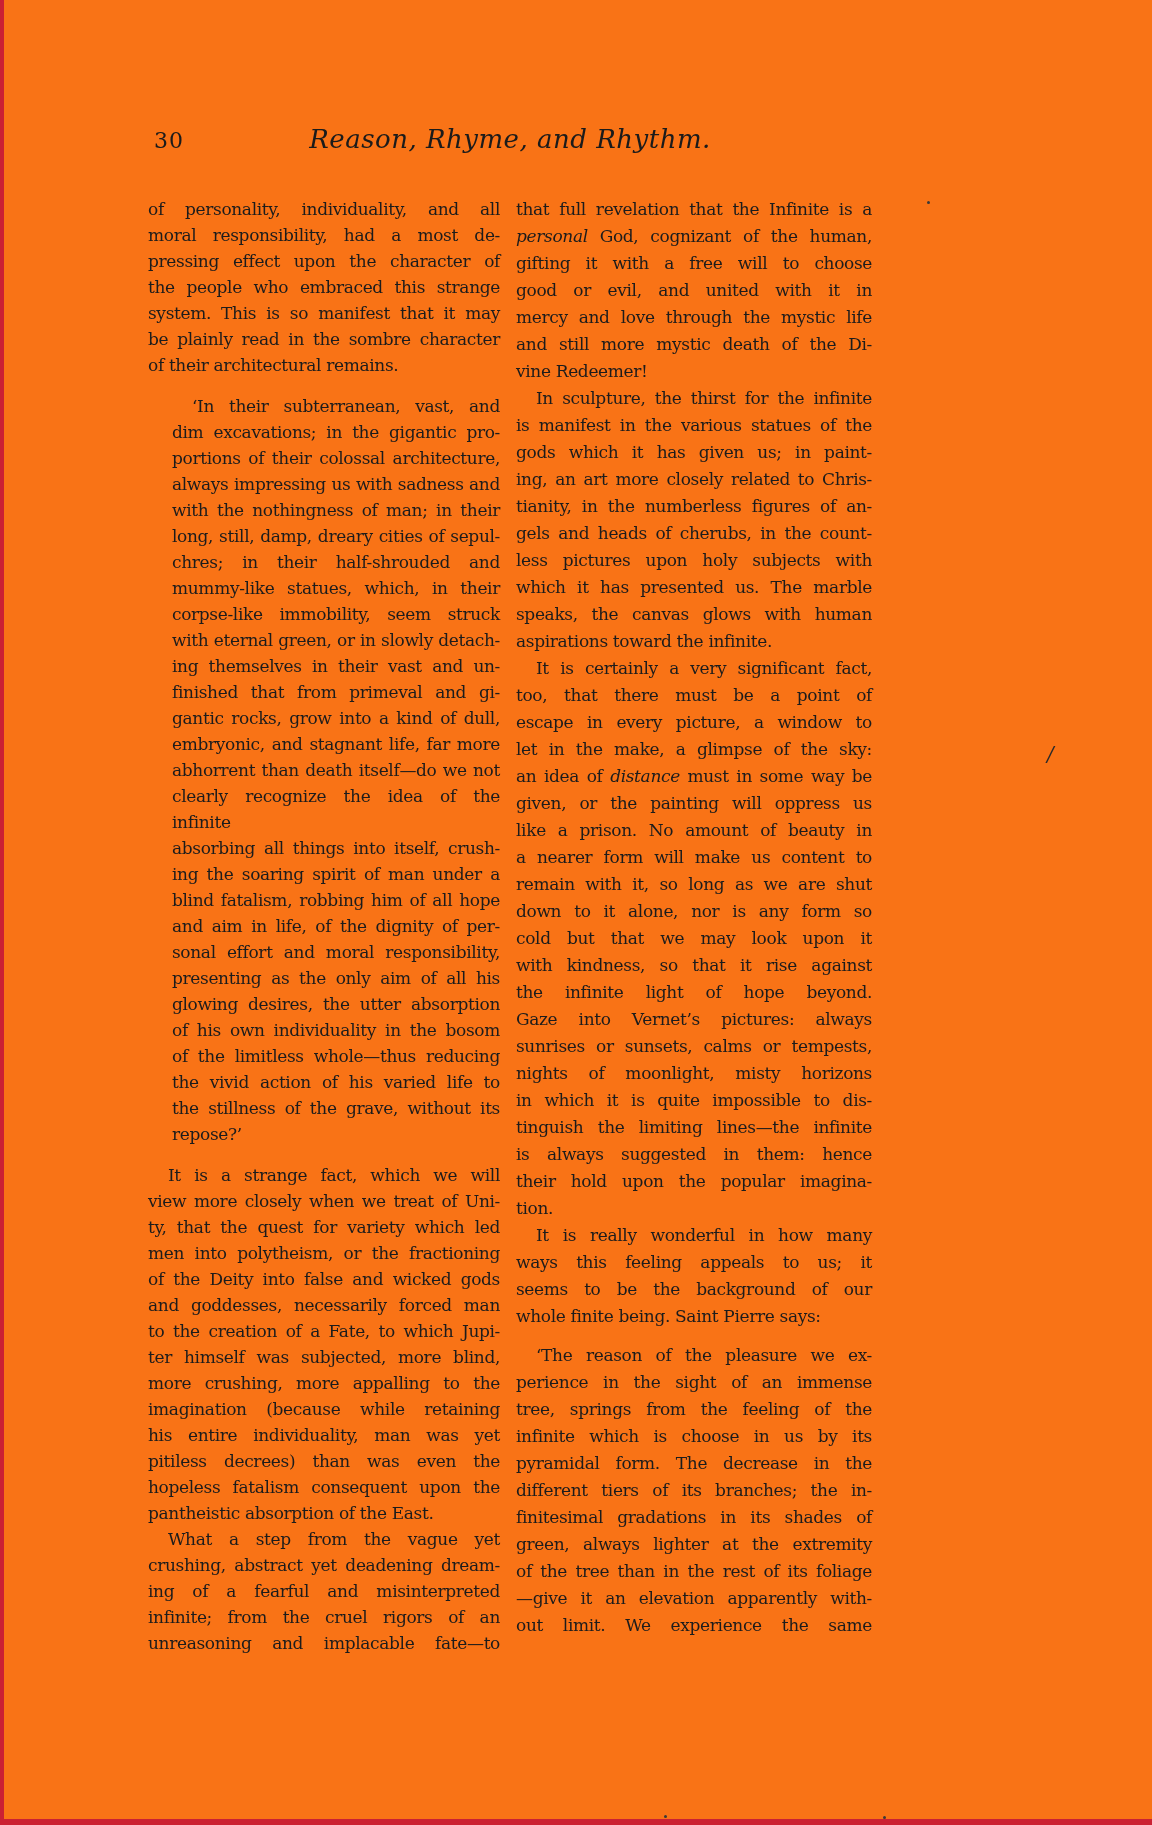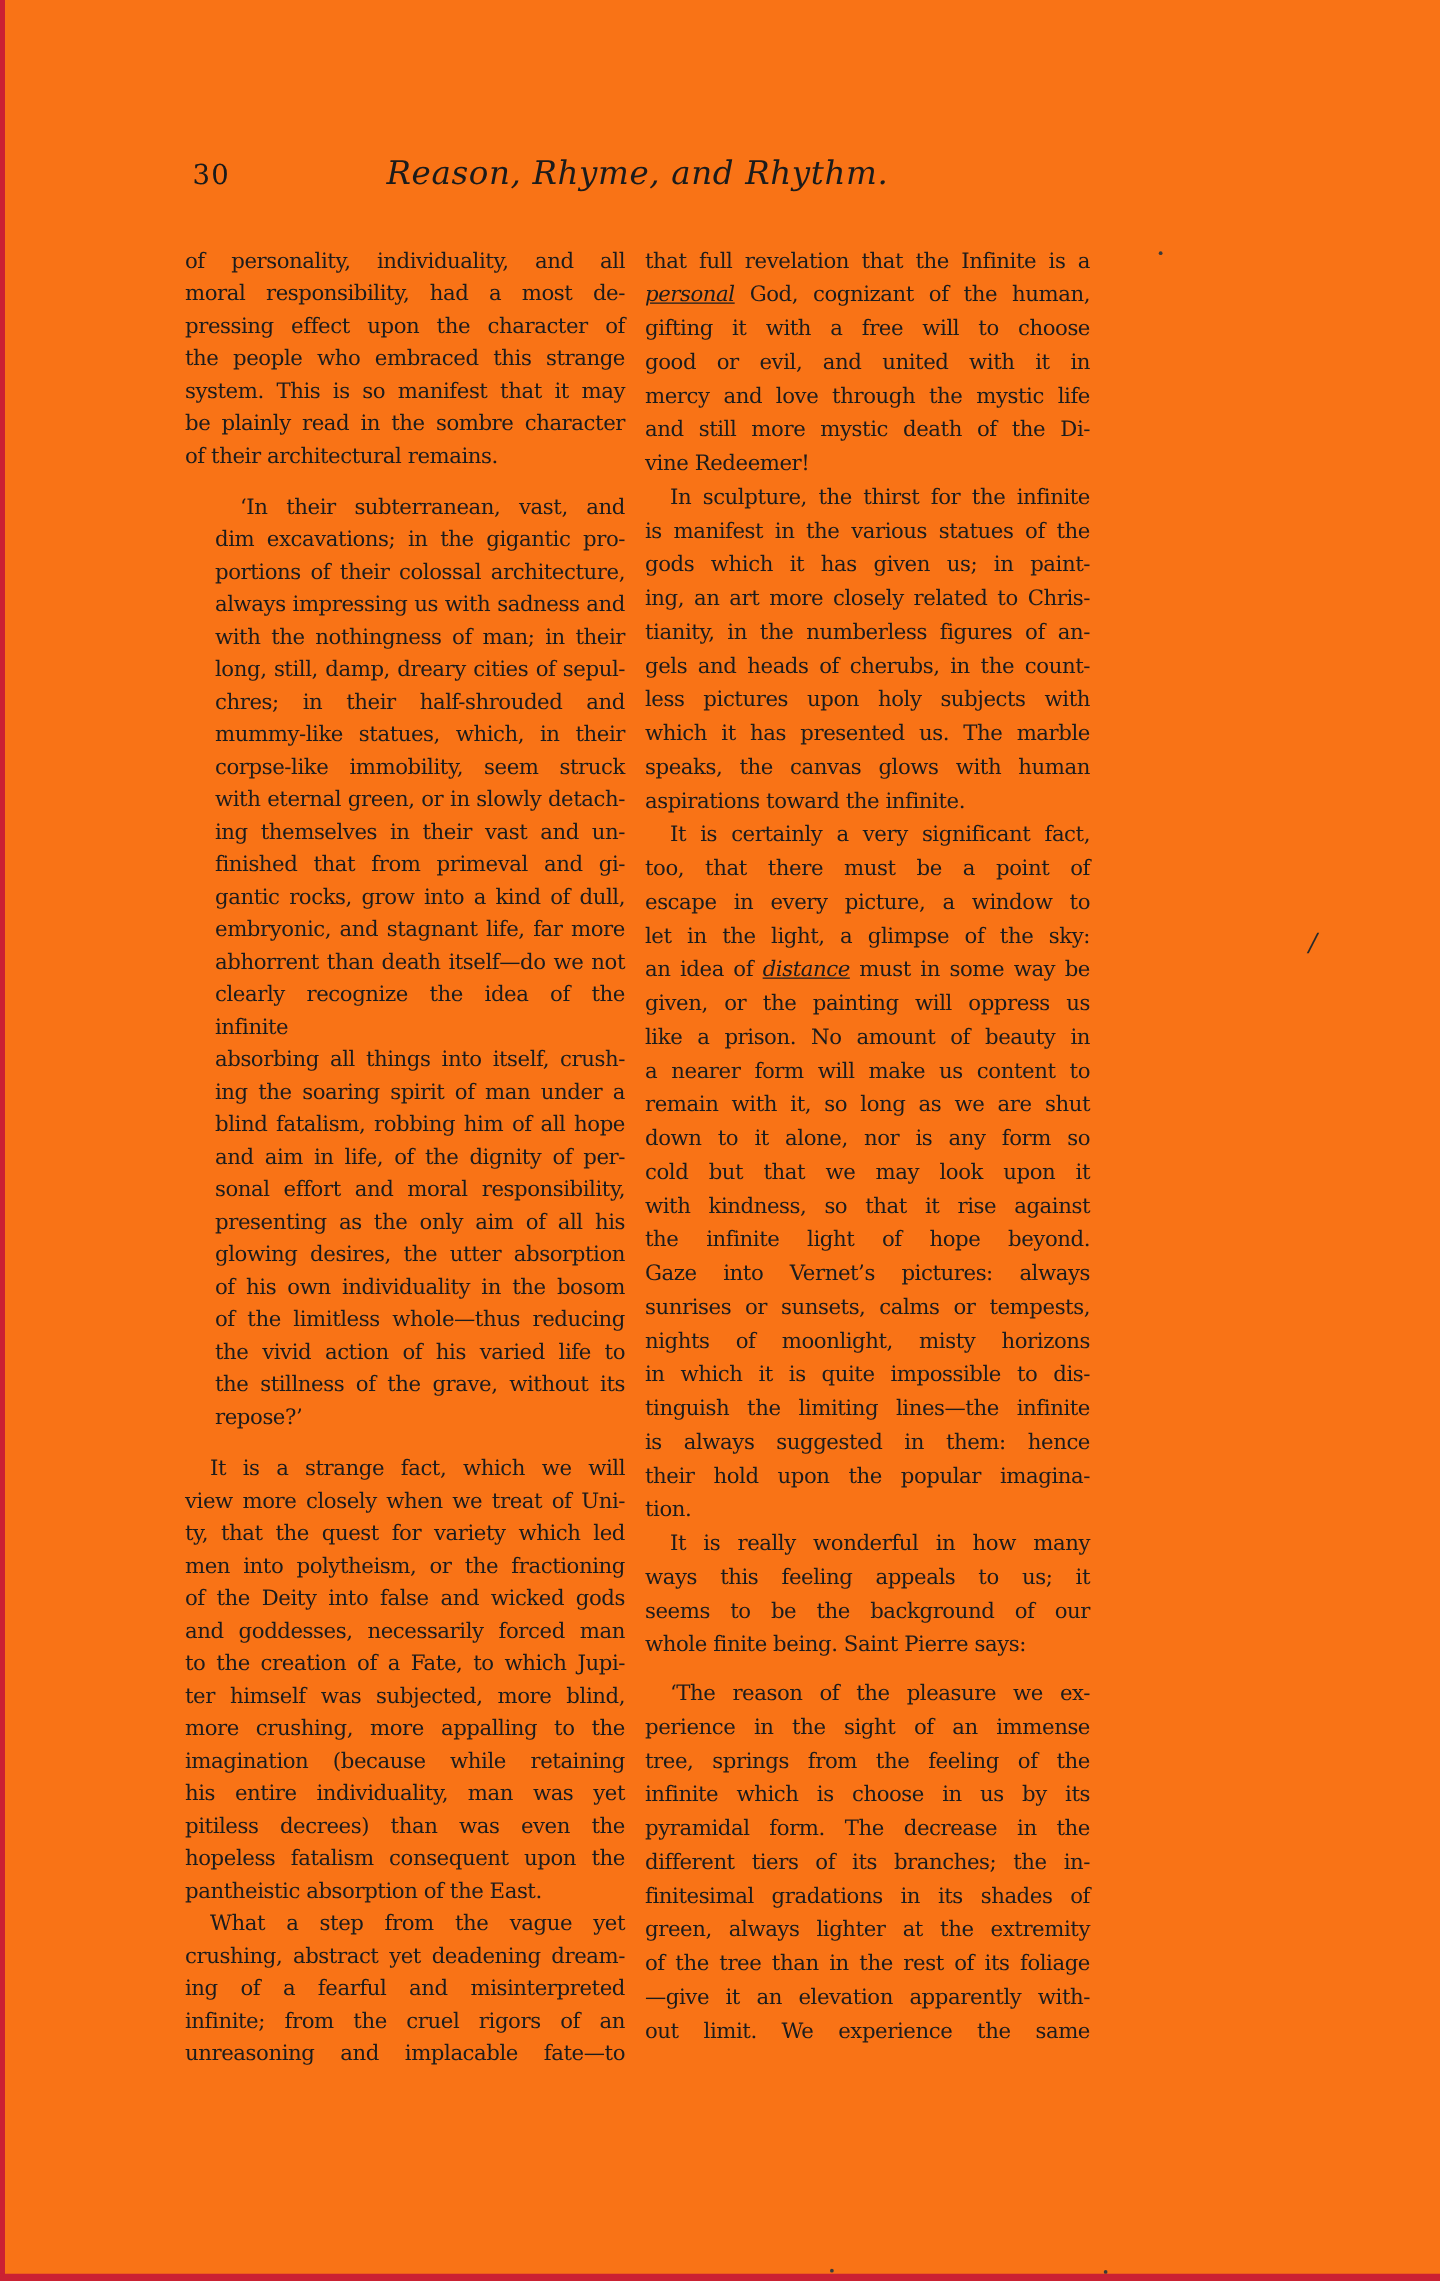--- a/index.html
+++ b/index.html
@@ -20,21 +20,21 @@
   .column.right{left:516px;width:356px;}
   .para{margin:0;}
   .line{
     font-size:17px;line-height:26px;letter-spacing:-0.35px;
     text-align:justify;text-align-last:justify;
     white-space:normal;
   }
   .column.right .line{line-height:27px;}
   .line.lastline{text-align-last:left;}
   .line.indent{padding-left:20px;}
-  .line i{font-style:italic;text-decoration:underline;}
+  .line i{font-style:italic;}
   .mark{position:absolute;color:#2a2a2a;}
   .mark.slash{font-size:20px;font-style:italic;}
   .mark.dot{width:3px;height:3px;border-radius:50%;background:#3a3a3a;}
 </style>
 </head>
 <body>
 
 <div class="page">
 
   <div class="edge-left" style="background: rgb(203, 33, 51);"></div>
@@ -128,21 +128,21 @@
         <div class="line">gels and heads of cherubs, in the count-</div>
         <div class="line">less pictures upon holy subjects with</div>
         <div class="line">which it has presented us. The marble</div>
         <div class="line">speaks, the canvas glows with human</div>
         <div class="line lastline">aspirations toward the infinite.</div>
       </div>
       <div class="para">
         <div class="line indent">It is certainly a very significant fact,</div>
         <div class="line">too, that there must be a point of</div>
         <div class="line">escape in every picture, a window to</div>
-        <div class="line">let in the light, a glimpse of the sky:</div>
+        <div class="line">let in the make, a glimpse of the sky:</div>
         <div class="line">an idea of <i>distance</i> must in some way be</div>
         <div class="line">given, or the painting will oppress us</div>
         <div class="line">like a prison. No amount of beauty in</div>
         <div class="line">a nearer form will make us content to</div>
         <div class="line">remain with it, so long as we are shut</div>
         <div class="line">down to it alone, nor is any form so</div>
         <div class="line">cold but that we may look upon it</div>
         <div class="line">with kindness, so that it rise against</div>
         <div class="line">the infinite light of hope beyond.</div>
         <div class="line">Gaze into Vernet’s pictures: always</div>

